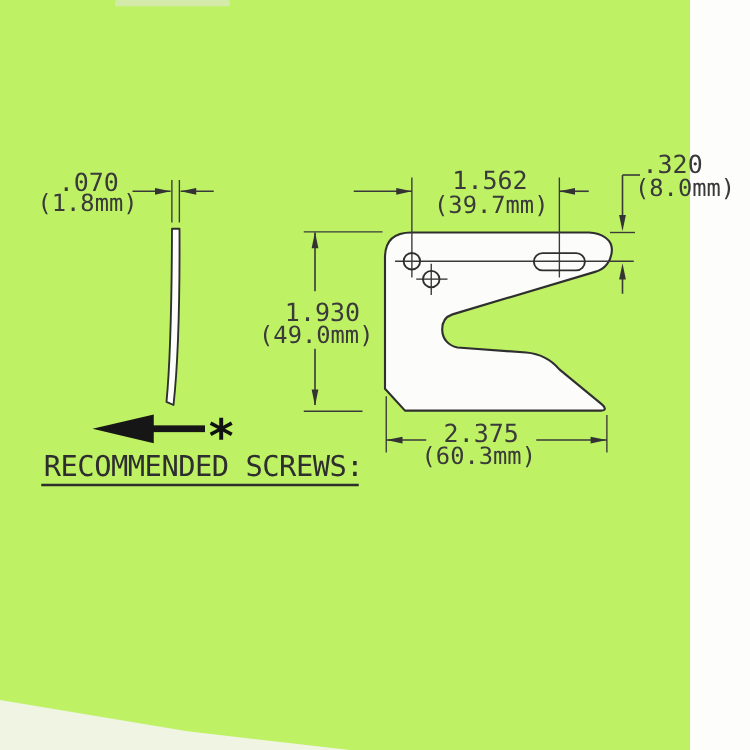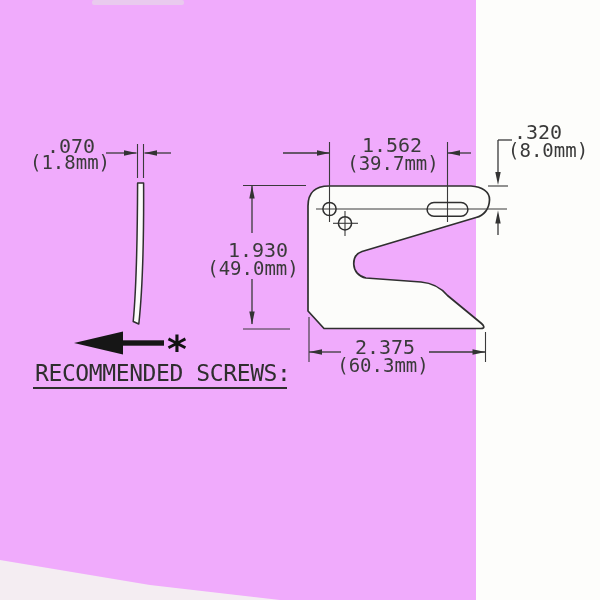--- a/index.html
+++ b/index.html
@@ -1,16 +1,16 @@
 <!DOCTYPE html>
 <html><head>
 <meta charset="utf-8">
 <style>
   html,body{margin:0;padding:0;width:600px;height:600px;background:#fdfdfb;overflow:hidden;}
-  .stage{position:relative;width:476px;height:600px;background:#f0abfc;}
+  .stage{position:relative;width:552px;height:600px;background:#bef264;}
   svg{position:absolute;left:0;top:0;}
   .outline{fill:#fcfcfa;stroke:#2f2f2f;stroke-width:1.7;stroke-linejoin:round;}
   .part-thin{fill:#fcfcfa;stroke:#2f2f2f;stroke-width:1.5;stroke-linejoin:round;}
   .feature{fill:none;stroke:#2f2f2f;stroke-width:1.5;}
   .dimline{stroke:#3a3a3a;stroke-width:1.3;fill:none;}
   .thinline{stroke:#3a3a3a;stroke-width:1.1;fill:none;}
   .arrow{fill:#333333;stroke:none;}
   .dim-text{font-family:"DejaVu Sans Mono","Liberation Mono",monospace;font-size:20px;fill:#3a3a3a;letter-spacing:0px;}
   .dim-text-mm{font-family:"DejaVu Sans Mono","Liberation Mono",monospace;font-size:19px;fill:#3a3a3a;letter-spacing:0px;}
   .heading-text{font-family:"DejaVu Sans Mono","Liberation Mono",monospace;font-size:23px;fill:#2e2e2e;letter-spacing:-0.4px;}

